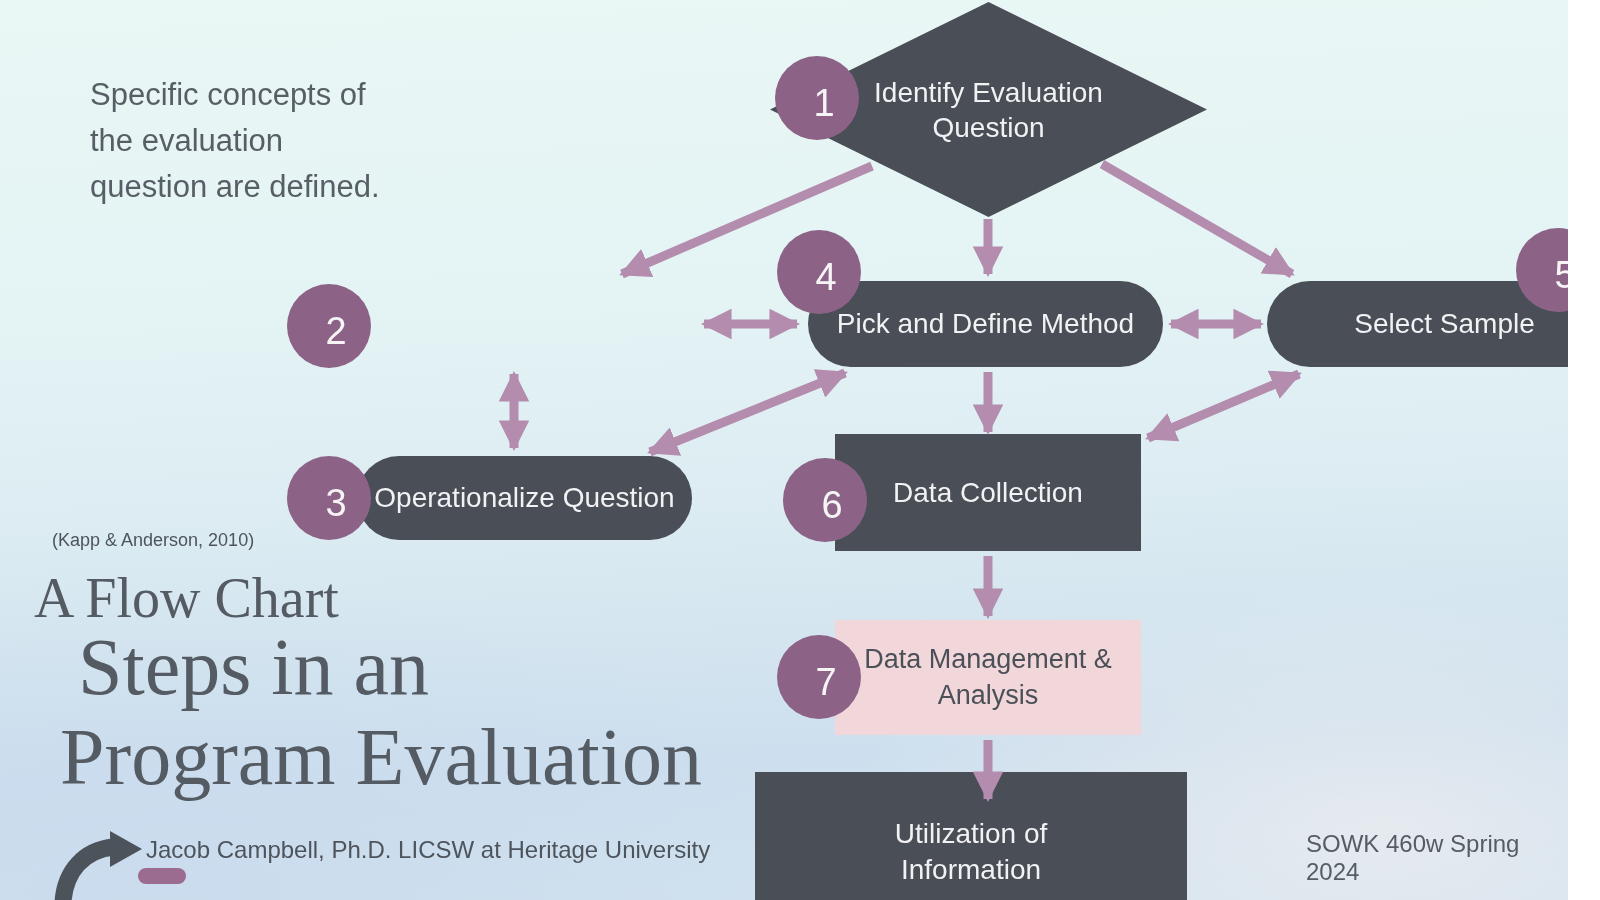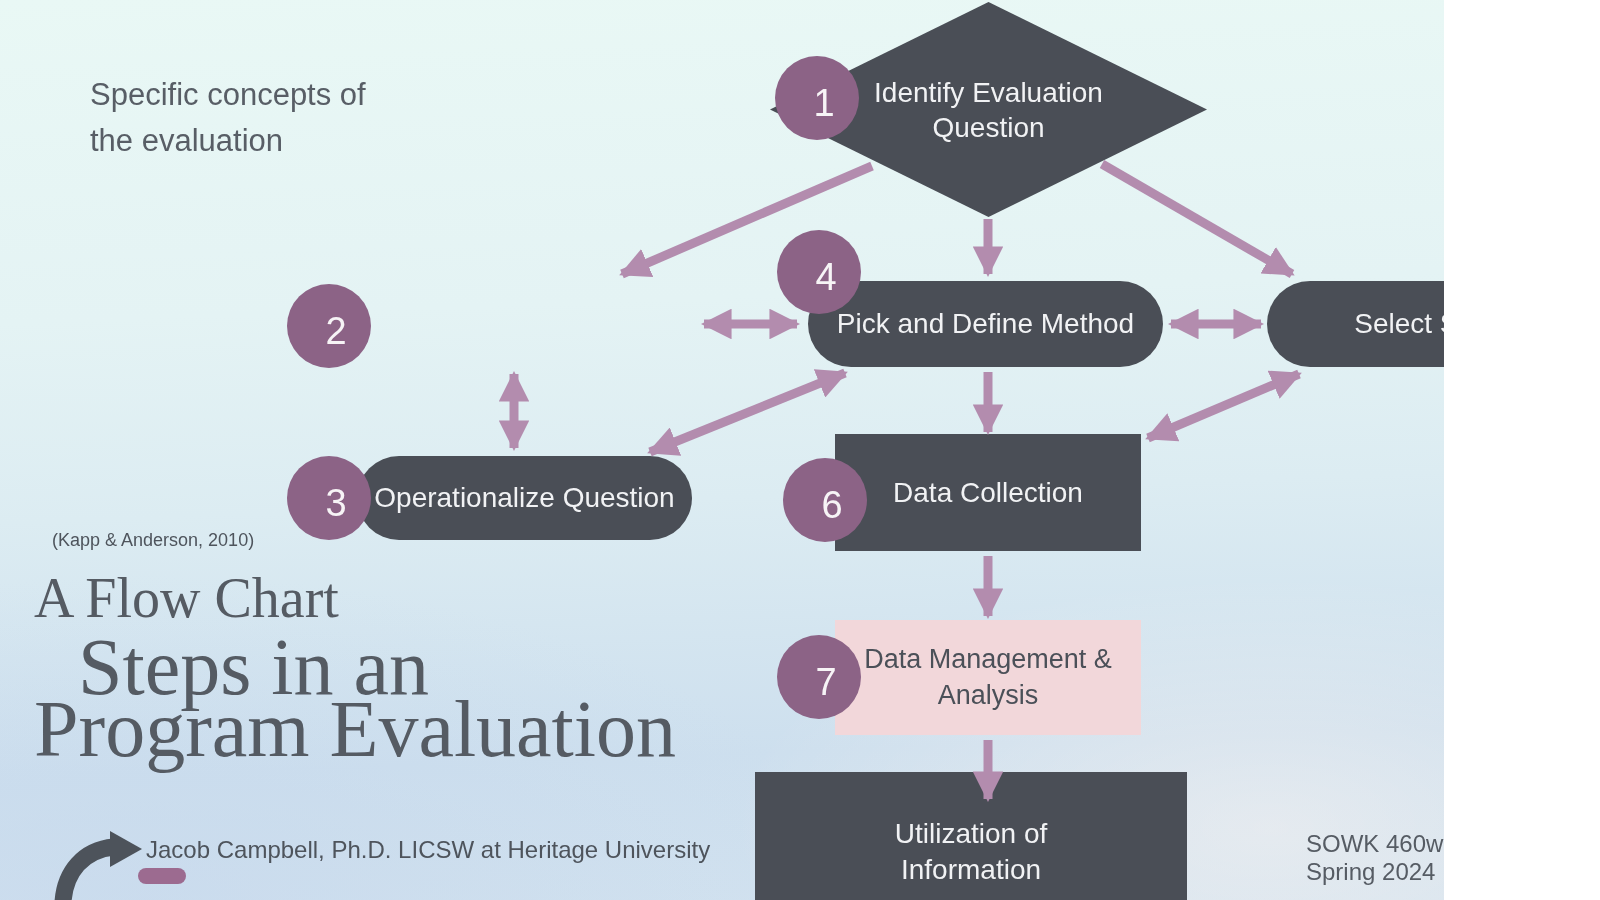--- a/index.html
+++ b/index.html
@@ -1,51 +1,52 @@
 <!DOCTYPE html>
 <html><head>
 <meta charset="utf-8">
 <style>
   html,body{margin:0;padding:0;}
   body{font-family:"Liberation Sans","DejaVu Sans",sans-serif;}
-  #canvas{position:relative;width:1444px;height:900px;overflow:hidden;
+  #canvas{position:relative;width:1568px;height:900px;overflow:hidden;
     background:
       radial-gradient(900px 420px at 88% 92%, rgba(255,246,240,0.45), rgba(255,246,240,0) 60%),
       radial-gradient(1100px 500px at 10% 100%, rgba(197,215,236,0.55), rgba(197,215,236,0) 65%),
       linear-gradient(178deg,#e9f8f5 0%,#e4f3f4 34%,#dcecf2 55%,#cddfee 82%,#d2e2ef 100%);}
   .node{position:absolute;background:#4a4e56;color:#f1f2f4;display:flex;align-items:center;justify-content:center;text-align:center;}
   .pill{border-radius:999px;height:86px;font-size:28px;white-space:nowrap;}
   .rect{font-size:28px;}
   .diamond{clip-path:polygon(50% 0,100% 50%,50% 100%,0 50%);}
   .diamond .lbl{width:280px;font-size:28px;line-height:1.25;}
   .pinkbox{position:absolute;background:#f2d7da;color:#4b5058;display:flex;align-items:center;justify-content:center;text-align:center;}
   .pinkbox .lbl{width:290px;font-size:27px;line-height:1.3;}
   .badge{position:absolute;width:84px;height:84px;border-radius:50%;background:#8c6386;z-index:6;
     display:flex;align-items:center;justify-content:center;}
   .badge span{color:rgba(255,255,255,0.93);font-size:38px;transform:translate(7px,5px);}
   #arrows{position:absolute;left:0;top:0;z-index:4;pointer-events:none;}
   .intro{position:absolute;left:90px;top:72px;color:#585e66;font-size:31px;line-height:46px;}
   .citation{position:absolute;left:52px;top:530px;color:#4e545c;font-size:18px;}
   .serif{position:absolute;left:34px;color:#555b63;font-family:"Liberation Serif","DejaVu Serif",serif;font-weight:400;}
   .subtitle{top:566px;font-size:56px;}
   .t1{top:622px;font-size:80px;margin-left:44px;}
-  .t2{top:684px;font-size:80px;}
+  .t2{top:712px;font-size:80px;margin-left:26px;}
   .author{position:absolute;left:146px;top:836px;color:#4e545c;font-size:24px;}
   .course{position:absolute;left:1306px;top:830px;color:#565c64;font-size:24px;}
   .dash{position:absolute;left:138px;top:868px;width:48px;height:16px;border-radius:8px;background:#9c6b90;}
   .logo{position:absolute;left:52px;top:824px;}
 </style>
 </head>
 <body>
 
 <div id="canvas">
 
   <div class="intro">
     <div>Specific concepts of</div>
     <div>the evaluation</div>
+    <div>question are defined.</div>
   </div>
 
   <div class="node diamond" style="left:770px;top:2px;width:437px;height:215px;">
     <div class="lbl">Identify Evaluation Question</div>
   </div>
 
 
   <div class="node pill" style="left:808px;top:281px;width:355px;">
     <span>Pick and Define Method</span>
   </div>

